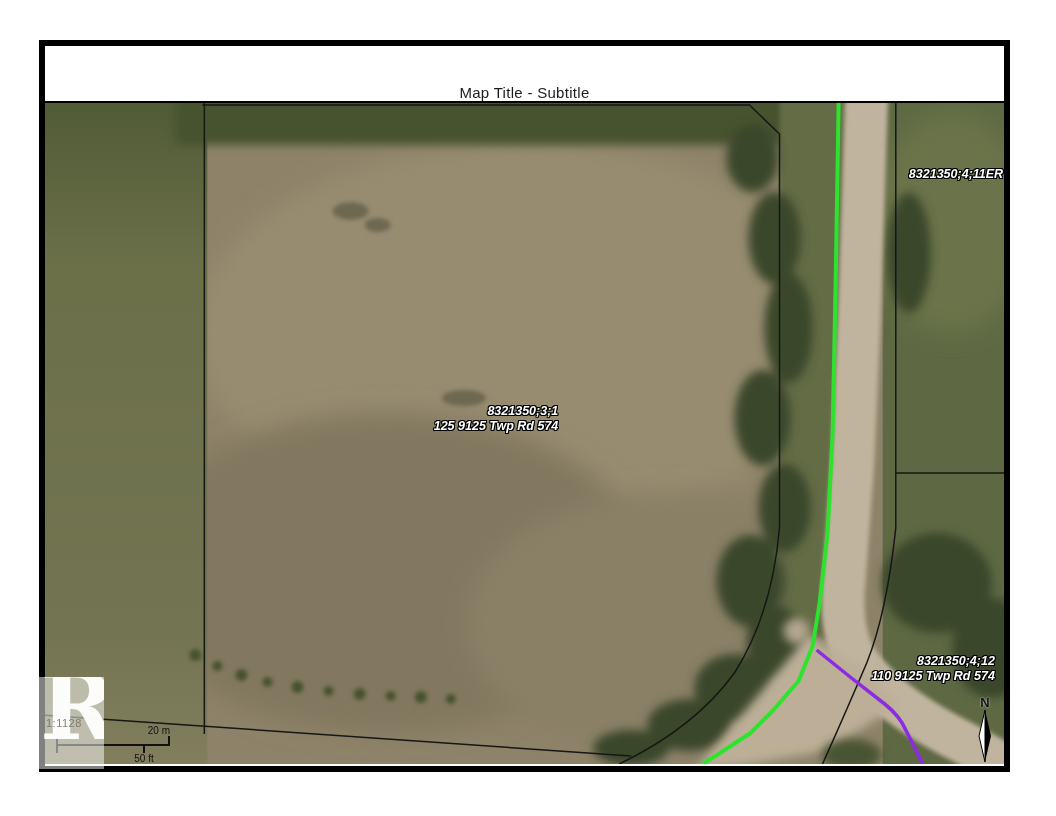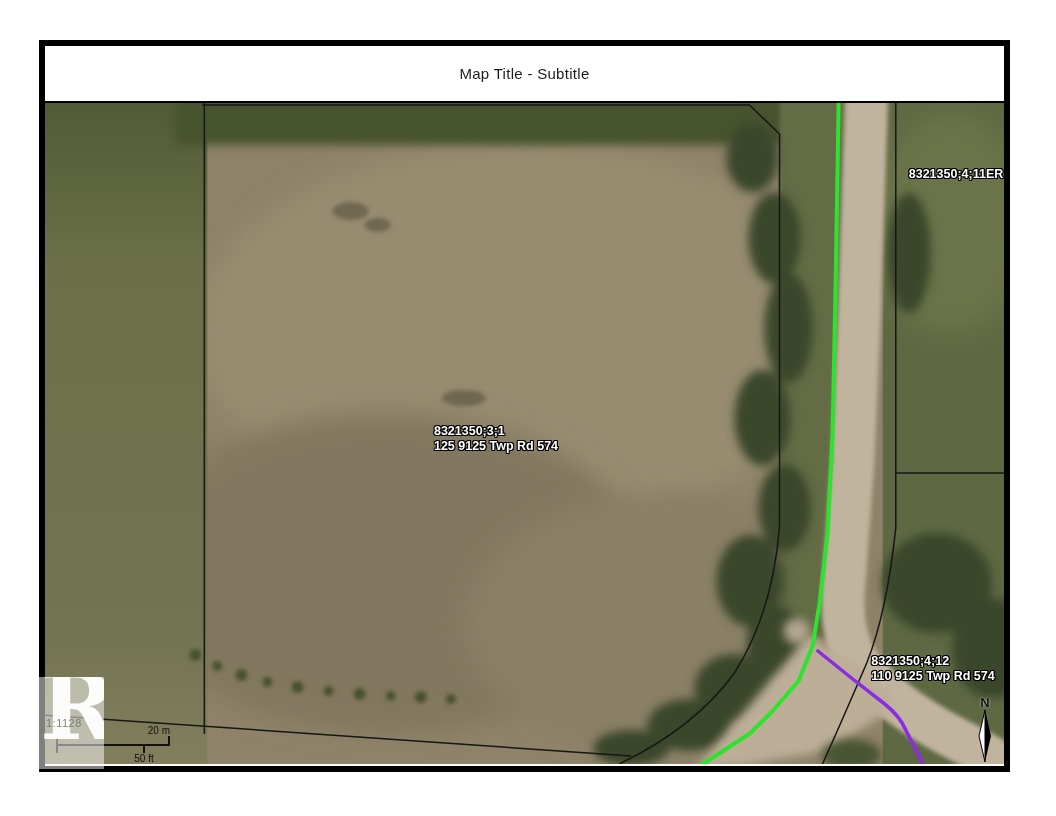--- a/index.html
+++ b/index.html
@@ -1,28 +1,28 @@
 <!DOCTYPE html>
 <html><head>
 <meta charset="utf-8">
 <style>
   html,body{margin:0;padding:0;background:#ffffff;}
   .page{position:relative;width:1056px;height:816px;background:#ffffff;overflow:hidden;
         font-family:"Liberation Sans",sans-serif;}
   .frame{position:absolute;left:39px;top:40px;width:959px;height:720px;
          border:6px solid #000;background:#fff;}
-  .title-bar{height:55px;border-bottom:2px solid #000;display:flex;align-items:center;justify-content:center;}
+  .title-bar{height:55px;border-bottom:2px solid #000;display:flex;align-items:flex-end;justify-content:center;}
   .title-text{font-size:15px;color:#1c1c1c;letter-spacing:.3px;}
   .map-area{position:relative;width:959px;height:661px;overflow:visible;background:#8e8369;}
   .map-canvas{position:absolute;left:0;top:0;width:959px;height:661px;display:block;}
   
   .plabel{position:absolute;transform:translate(-50%,-50%);color:#fff;
-          font-weight:bold;font-size:12.5px;line-height:1.2;text-align:left;white-space:nowrap;
-          text-shadow:-1px -1px 0 #000,1px -1px 0 #000,-1px 1px 0 #000,1px 1px 0 #000,0 1px 0 #000,0 -1px 0 #000,1px 0 0 #000,-1px 0 0 #000;}
-  .plabel-center{left:451px;top:316px;margin-top:20px;}
+          font-weight:bold;font-size:12.5px;line-height:1.2;text-align:right;white-space:nowrap;
+          text-shadow:-1px -1px 0 #000,1px -1px 0 #000,-1px 1px 0 #000,1px 1px 0 #000,0 1px 0 #000,0 -1px 0 #000,1px 0 0 #000,-1px 0 0 #000;font-style:italic;}
+  .plabel-center{left:451px;top:316px;}
   .plabel-left{left:93px;top:373px;}
   .plabel-topright{left:911px;top:71px;}
   .plabel-bottomright{left:888px;top:566px;}
   
   .scalebar{position:absolute;left:4px;top:620px;}
   .scalebar text{font-family:"Liberation Sans",sans-serif;font-size:10px;fill:#111;}
   
   .logo{position:absolute;left:-7px;top:574px;width:66px;height:92px;
         background:rgba(255,255,255,.5);overflow:hidden;}
   .logo-r{position:absolute;left:2px;top:-16px;font-family:"DejaVu Serif",serif;font-weight:bold;

